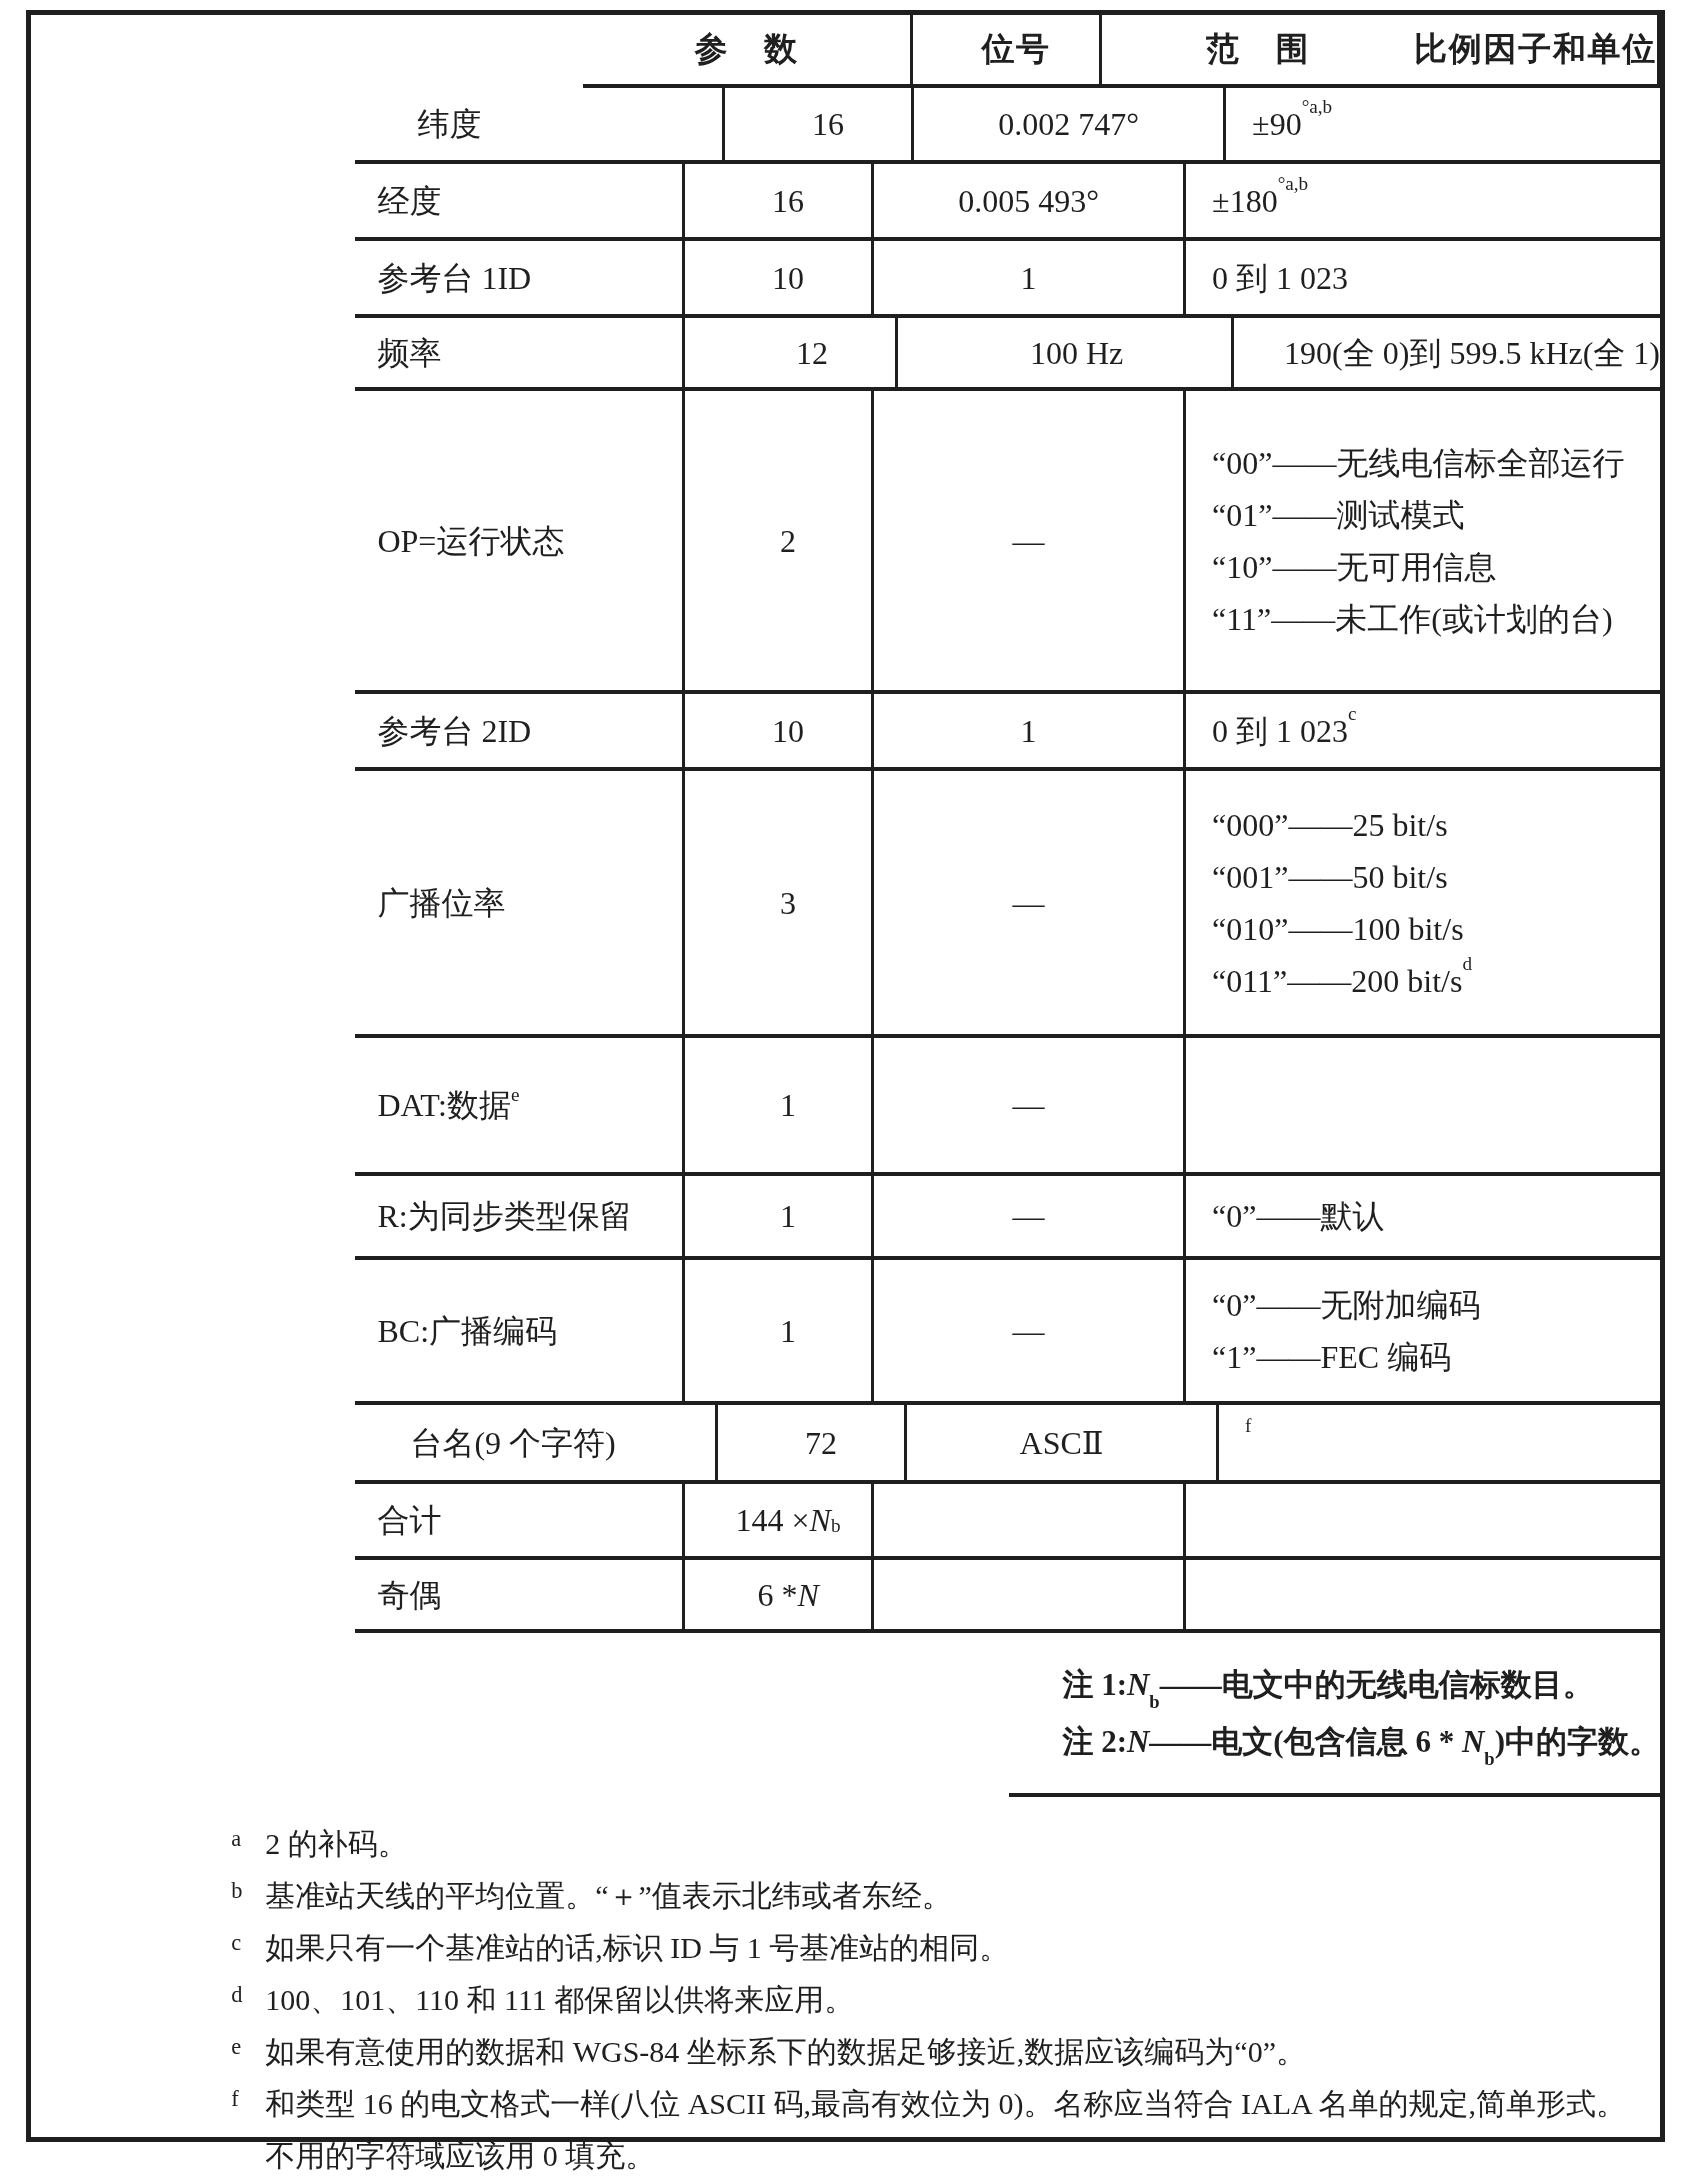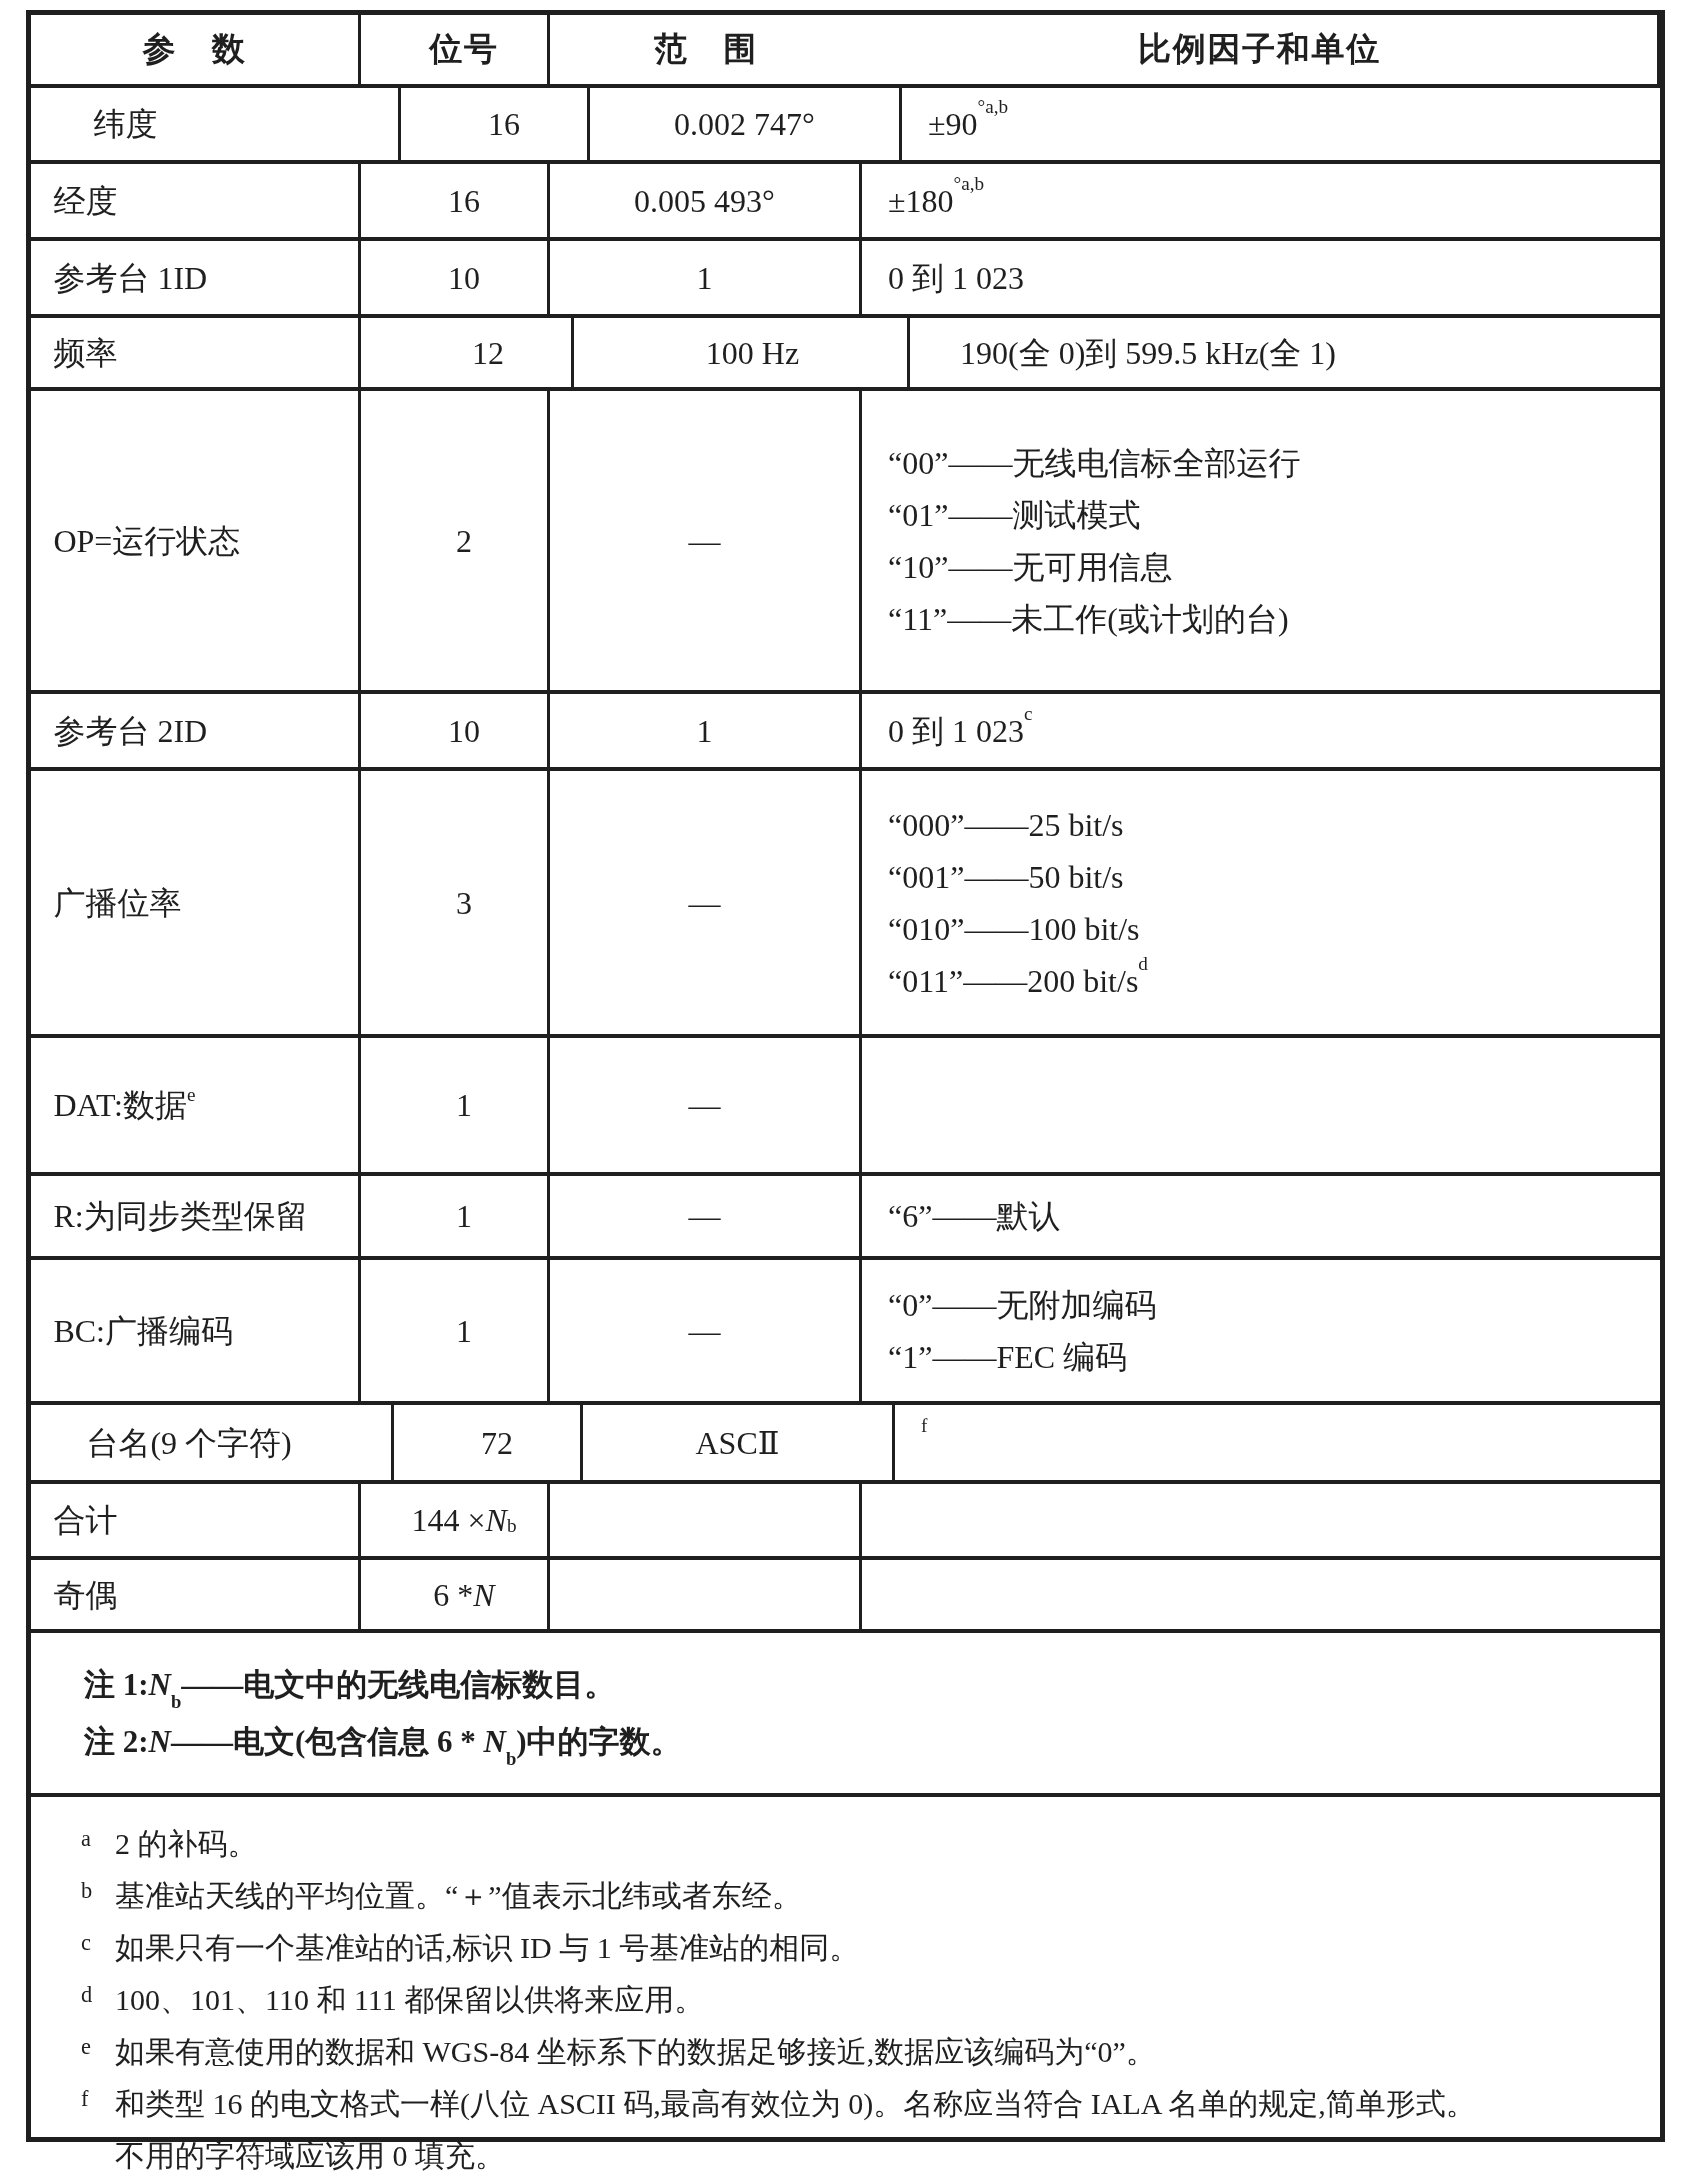--- a/index.html
+++ b/index.html
@@ -20,20 +20,21 @@
     overflow:hidden;
   }
   .doc-table{
     position:absolute;
     left:26px; top:10.3px;
     width:1639px; height:2132px;
     border:5.2px solid var(--ink);
     background:var(--paper);
     display:flex;
     flex-direction:column;
+    align-items:flex-end;
   }
   .row{
     display:grid;
     grid-template-columns:330px 189px 312px 1fr;
     border-bottom:4.3px solid var(--ink);
     flex:0 0 auto;
   }
   .cell{
     display:flex;
     align-items:center;
@@ -187,21 +188,21 @@
         <div class="row" style="height: 138px;">
           <div class="cell c-param">DAT:数据<sup>e</sup></div>
           <div class="cell c-bits">1</div>
           <div class="cell c-scale">—</div>
         </div>
         <div class="row" style="height: 84px;">
           <div class="cell c-param">R:为同步类型保留</div>
           <div class="cell c-bits">1</div>
           <div class="cell c-scale">—</div>
           <div class="cell c-range">
-            <div class="line">“6”——默认</div>
+            <div class="line">“0”——默认</div>
           </div>
         </div>
         <div class="row" style="height: 145px; font-family: Liberation Serif, serif;">
           <div class="cell c-param">BC:广播编码</div>
           <div class="cell c-bits">1</div>
           <div class="cell c-scale">—</div>
           <div class="cell c-range">
             <div class="line">“0”——无附加编码</div>
             <div class="line">“1”——FEC 编码</div>
           </div>

